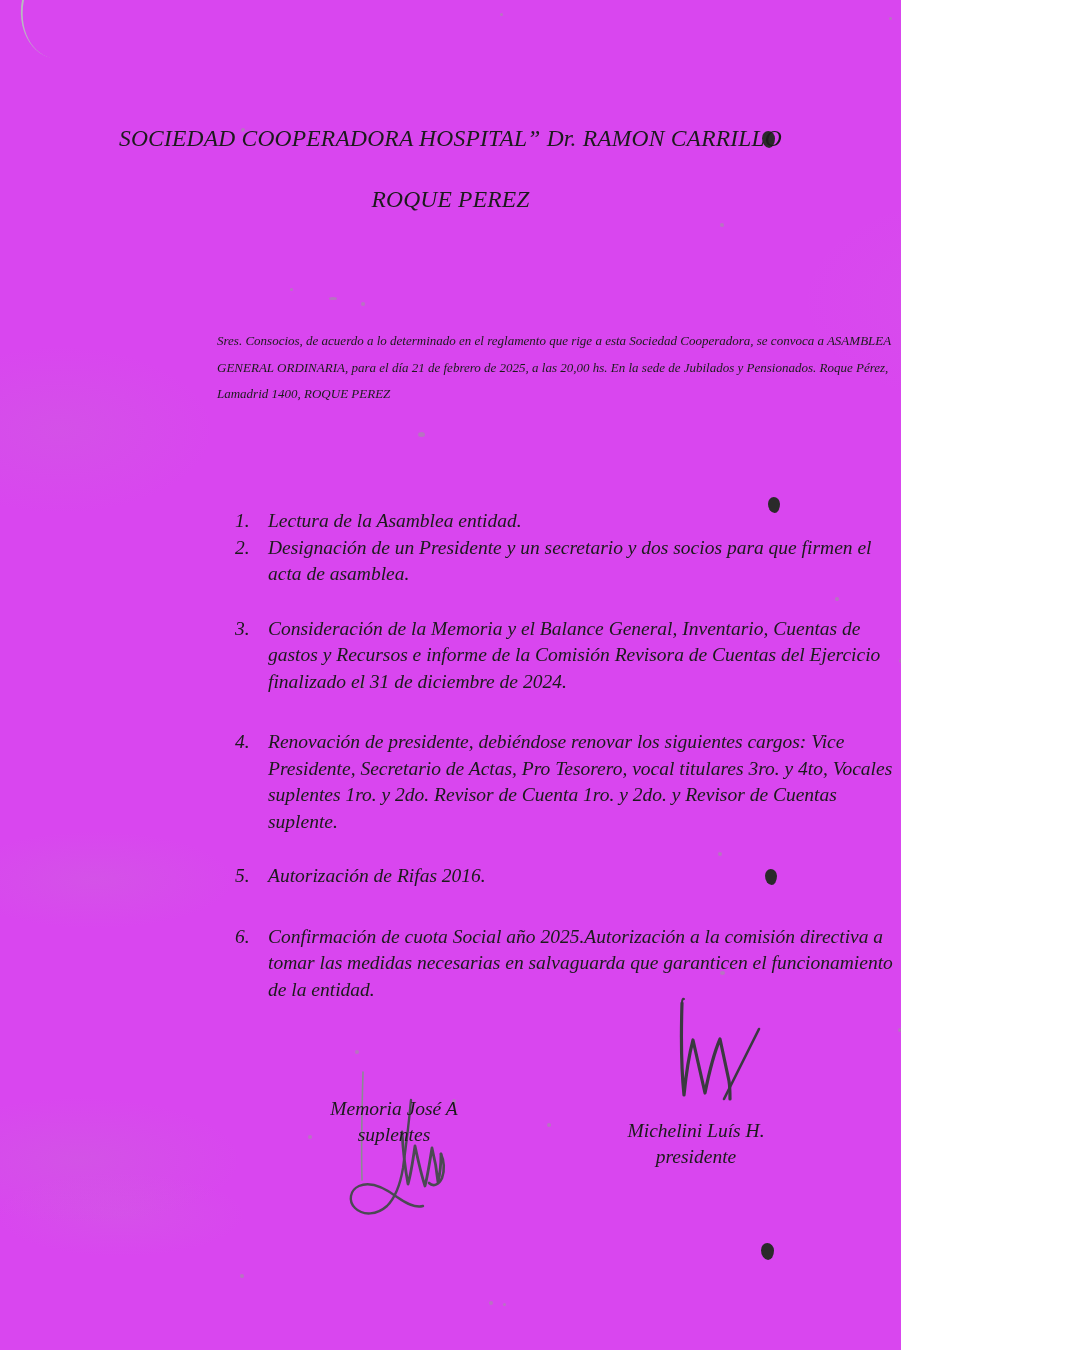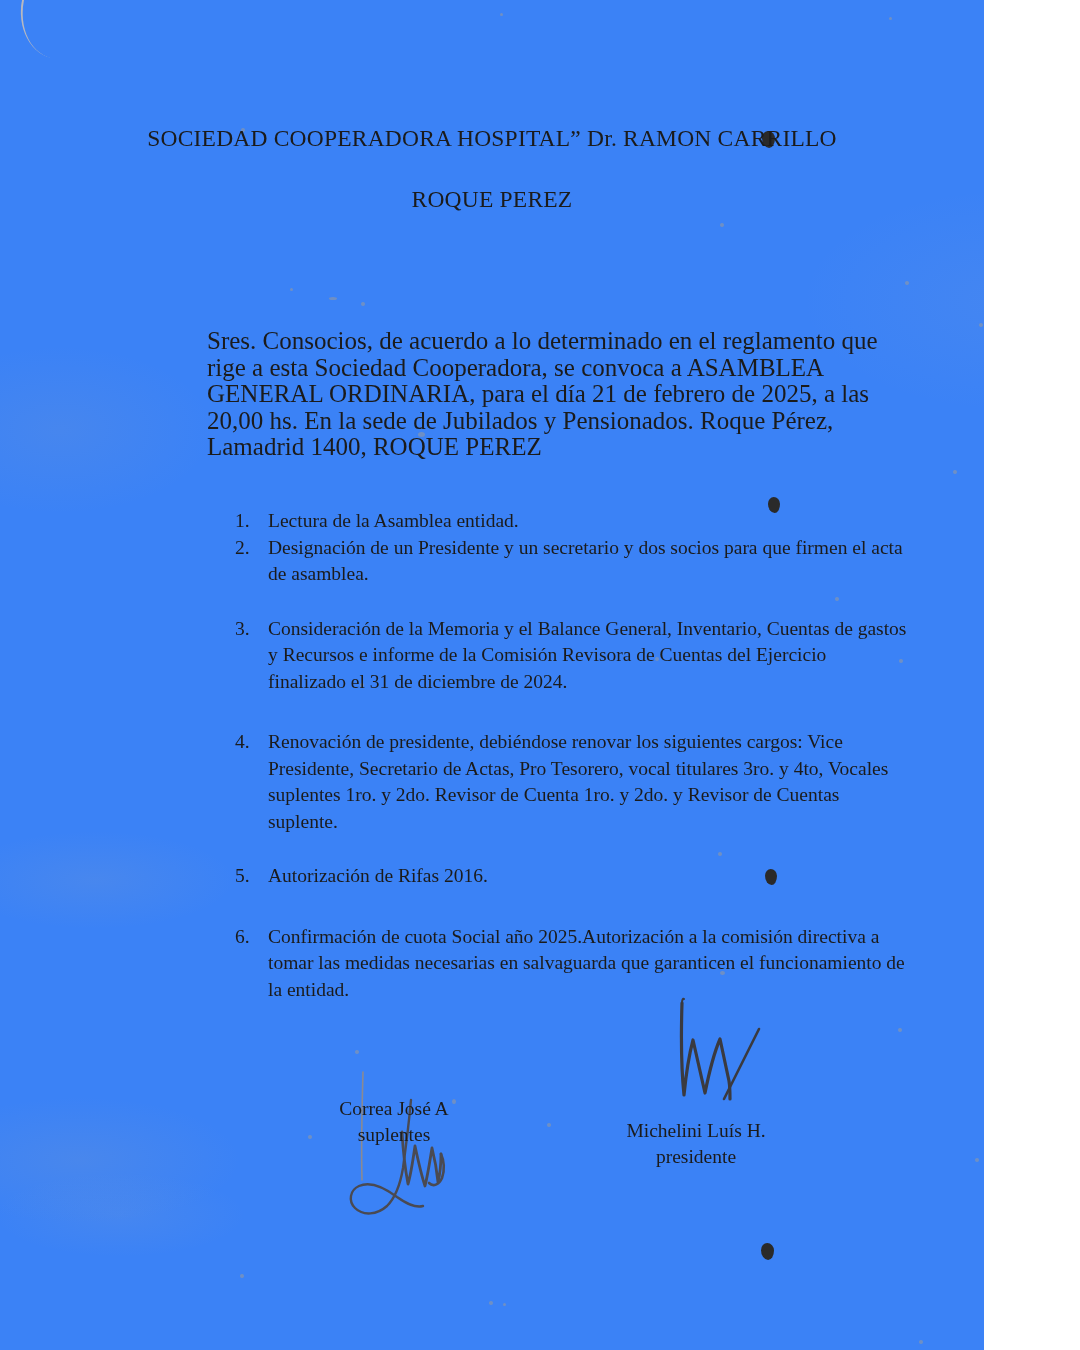--- a/index.html
+++ b/index.html
@@ -3,26 +3,27 @@
 <meta charset="utf-8">
 <title>Asamblea General Ordinaria</title>
 <style>
   html, body {
     margin: 0;
     padding: 0;
     background: #ffffff;
   }
   .page {
     position: relative;
-    width: 984px;
+    width: 901px;
     height: 1350px;
-    background: #3b82f6;
+    background: #d946ef;
     overflow: hidden;
     font-family: "Liberation Serif", "DejaVu Serif", serif;
     color: #1b1b1b;
+    font-style: italic;
     -webkit-font-smoothing: antialiased;
   }
 
   
   .paper-tint {
     position: absolute;
     inset: 0;
     background:
       radial-gradient(ellipse 220px 120px at 60px 430px, rgba(170,170,170,0.10), transparent 70%),
       radial-gradient(ellipse 200px 70px  at 95px 880px, rgba(175,175,175,0.11), transparent 70%),
@@ -75,24 +76,24 @@
     right: 0;
     top: 241px;
     text-align: center;
     font-weight: bold;
     font-size: 20.5px;
     letter-spacing: .4px;
   }
 
   .body-para {
     position: absolute;
-    left: 207px;
+    left: 217px;
     top: 328px;
     width: 700px;
-    font-size: 25px;
+    font-size: 13px;
     line-height: 26.5px;
     text-align: left;
   }
 
   .orden-title {
     position: absolute;
     left: 0;
     right: 0;
     top: 487px;
     text-align: center;
@@ -242,21 +243,21 @@
     </svg>
   </div>
 
   <div class="ink" style="left:352px; top:1072px;">
     <svg width="24" height="110" viewBox="0 0 24 110">
       <path d="M11 0 C10 35, 9 72, 10 108" fill="none" stroke="#8a8a92" stroke-width="1.6" stroke-linecap="round"></path>
     </svg>
   </div>
 
   <div class="sig-block sig-left">
-    <span class="sig-name">Correa José A</span>
+    <span class="sig-name">Memoria José A</span>
     <span class="sig-role">suplentes</span>
   </div>
 
   <div class="sig-block sig-right">
     <span class="sig-name">Michelini Luís H.</span>
     <span class="sig-role">presidente</span>
   </div>
 
 </div>
 

